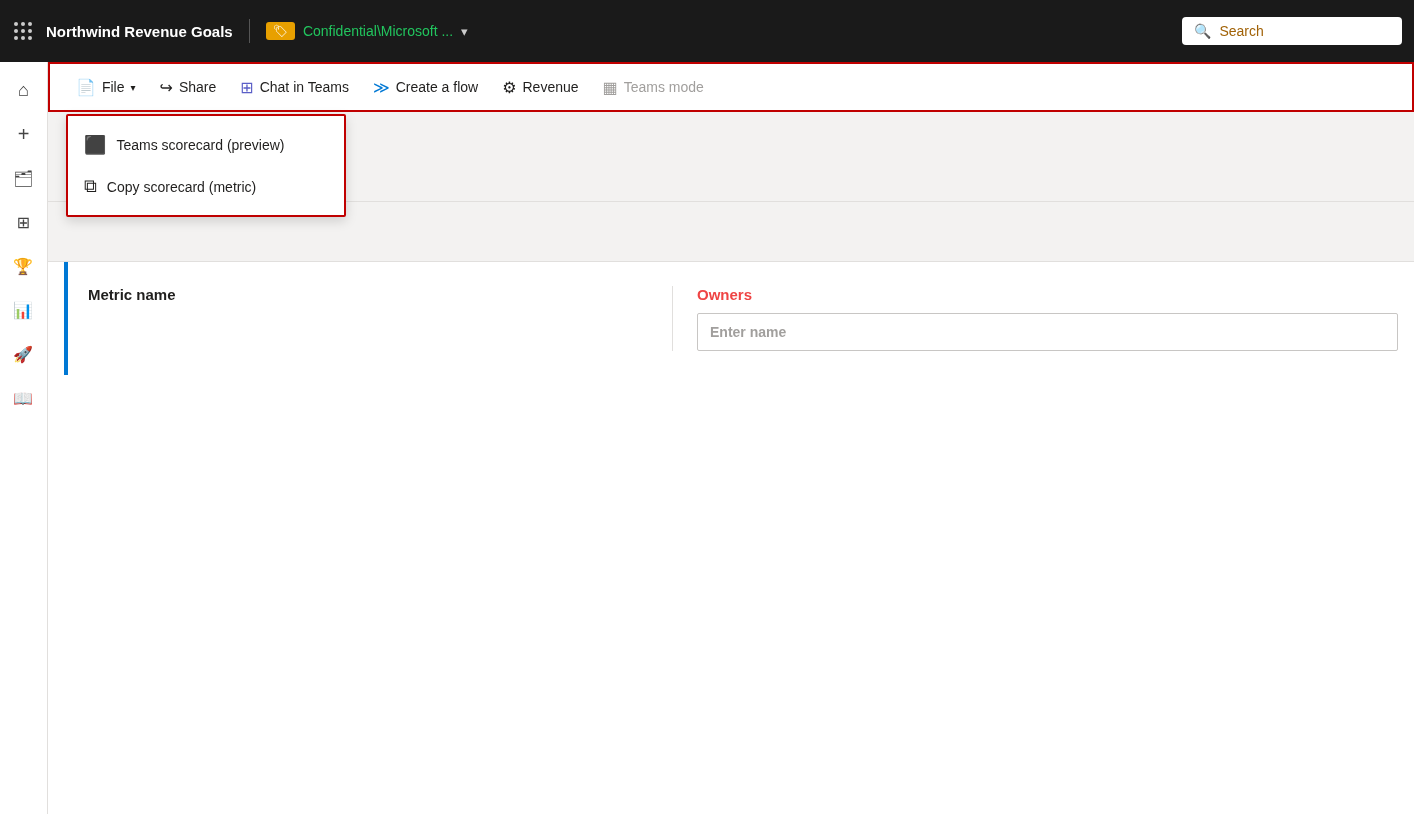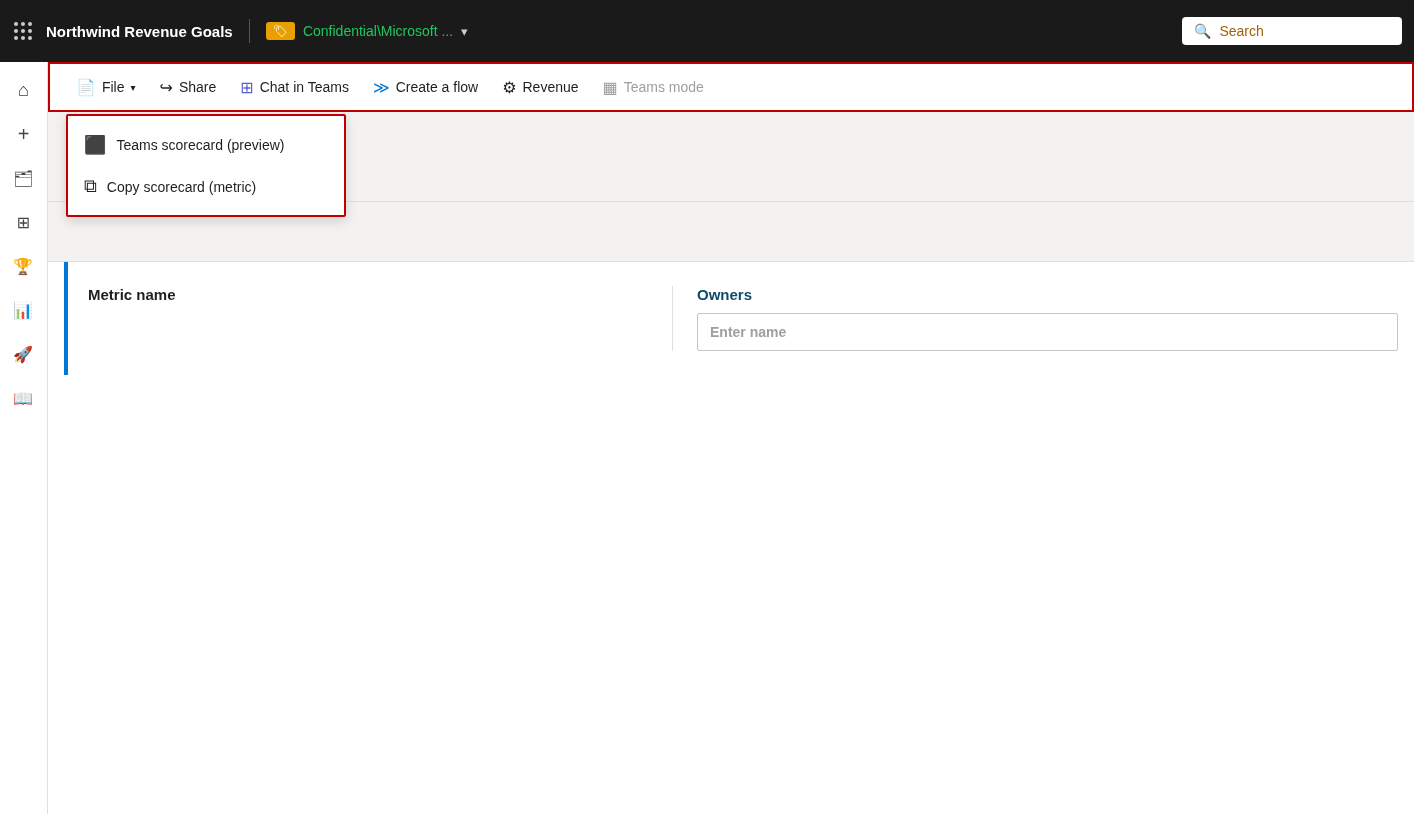--- a/index.html
+++ b/index.html
@@ -287,21 +287,21 @@
       <div style="background:#fff;flex:1;padding:0;">
         <div style="display:flex;border-left:4px solid #0078d4;margin-left:16px;padding:24px 16px 24px 20px;gap:0;">
 
           <div style="flex:1;display:flex;flex-direction:column;gap:10px;max-width:560px;">
             <label style="font-size:15px;font-weight:600;color:#201f1e;">Metric name</label>
           </div>
 
           <div style="width:1px;background:#e1dfdd;margin:0 24px;align-self:stretch;"></div>
 
           <div style="flex:1;display:flex;flex-direction:column;gap:10px;">
-            <label style="font-size:15px;font-weight:600;color:#0c4a6e;">Owners</label>
+            <label style="font-size:15px;font-weight:600;color:#ef4444;">Owners</label>
             <input type="text" class="form-input" style="width: 100%; padding: 10px 12px; font-size: 14px; border: 1px solid rgb(200, 198, 196); border-radius: 2px; outline: none; font-weight: bold;" placeholder="Enter name">
           </div>
 
         </div>
       </div>
 
     </div>
 
   </div>
 </div>

